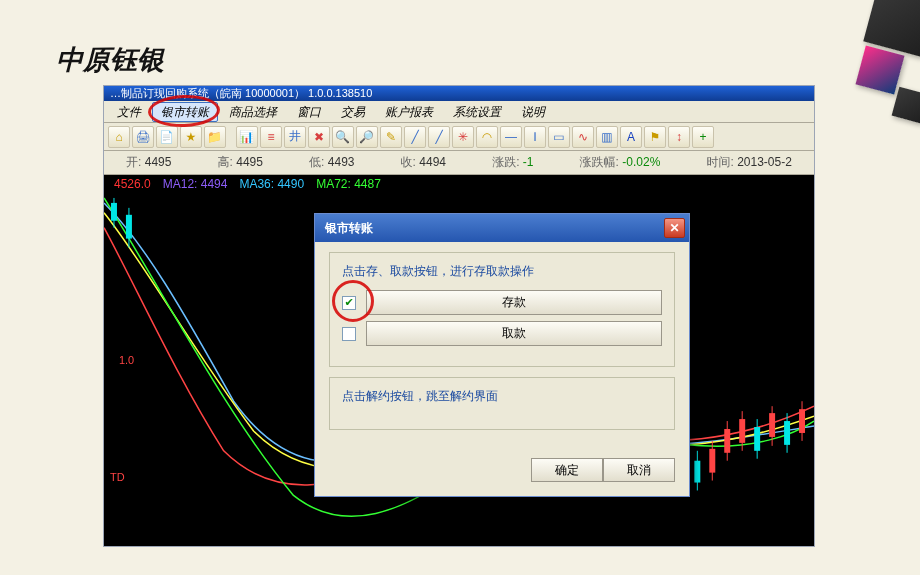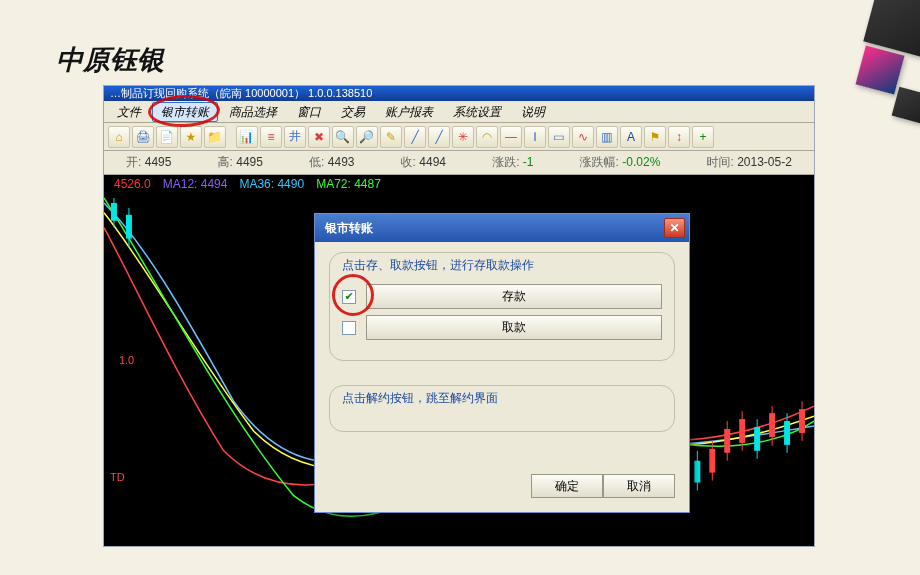--- a/index.html
+++ b/index.html
@@ -196,23 +196,23 @@
     color: #fff;
     font-weight: 700;
     cursor: default;
   }
   .dlg-body {
     padding: 10px 14px;
     background: #ece9d8;
   }
   .group {
     border: 1px solid #c0c0a8;
-    border-radius: 14px;
-    padding: 4px 12px 14px;
-    margin-bottom: 24px;
+    border-radius: 0;
+    padding: 10px 12px 14px;
+    margin-bottom: 10px;
     background: #ece9d8;
   }
   .group-title {
     color: #1b4aa0;
     font-size: 12px;
     margin-bottom: 10px;
   }
   .row {
     display: flex;
     align-items: center;

